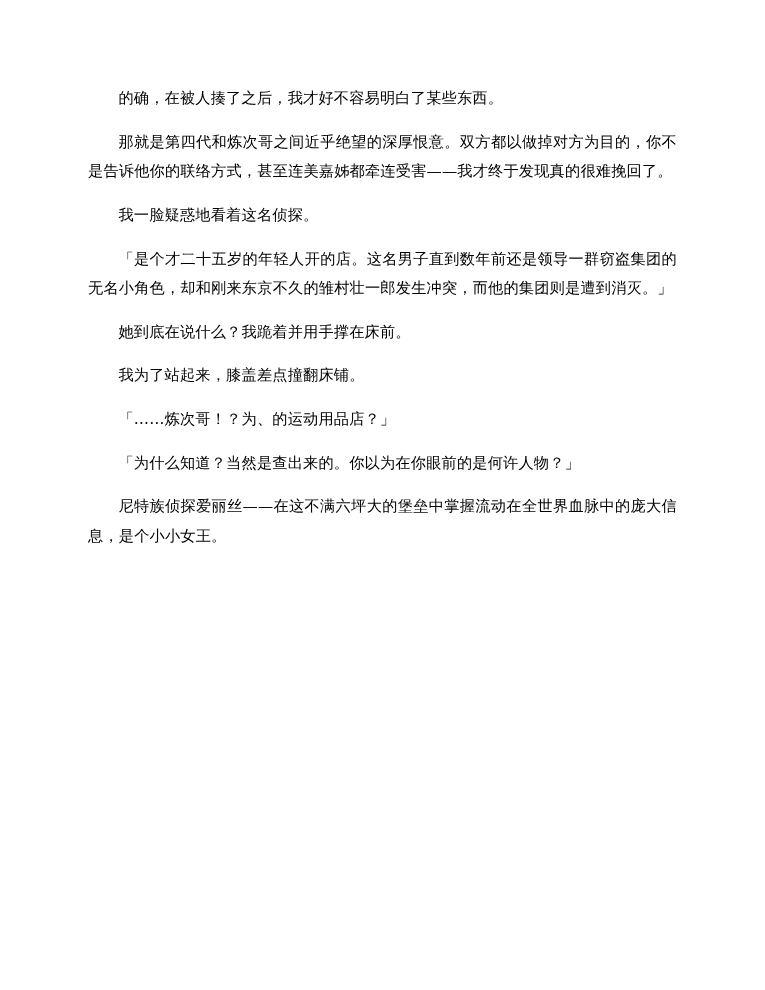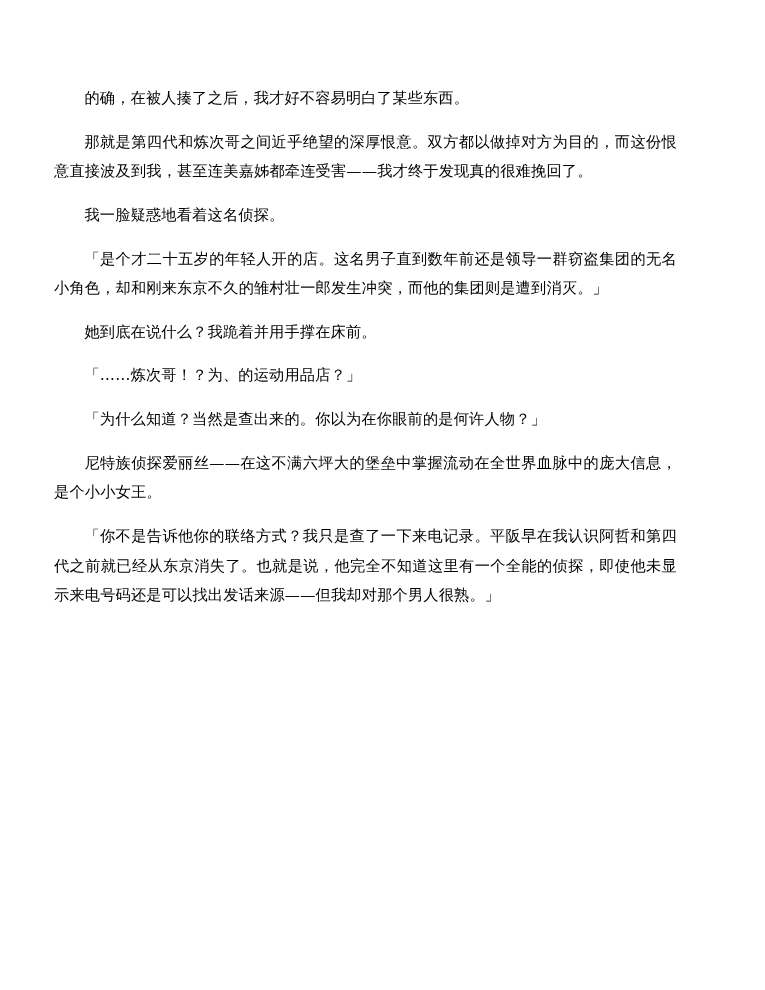--- a/index.html
+++ b/index.html
@@ -10,21 +10,21 @@
   body {
     width: 765px;
     height: 990px;
     font-family: "DejaVu Serif", "Liberation Serif", serif;
     color: #000000;
   }
   .page {
     width: 765px;
     height: 990px;
     box-sizing: border-box;
-    padding: 84px 88px 40px 54px;
+    padding: 84px 88px 40px 88px;
     background: #ffffff;
     position: relative;
   }
   .body-text {
     font-size: 15.2px;
     line-height: 1.95;
     text-align: justify;
     text-justify: inter-ideograph;
   }
   p.para {
@@ -38,22 +38,22 @@
   p.para:last-child {
     margin-bottom: 0;
   }
 </style>
 </head>
 <body>
 
 <div class="page">
   <div class="body-text">
     <p class="para">的确，在被人揍了之后，我才好不容易明白了某些东西。</p>
-    <p class="para">那就是第四代和炼次哥之间近乎绝望的深厚恨意。双方都以做掉对方为目的，而这份恨意直接波及到我，甚至连美嘉姊都牵连受害——我才终于发现真的很难挽回了。</p>
+    <p class="para">那就是第四代和炼次哥之间近乎绝望的深厚恨意。双方都以做掉对方为目的，你不是告诉他你的联络方式，甚至连美嘉姊都牵连受害——我才终于发现真的很难挽回了。</p>
     <p class="para">我一脸疑惑地看着这名侦探。</p>
     <p class="para quote">「是个才二十五岁的年轻人开的店。这名男子直到数年前还是领导一群窃盗集团的无名小角色，却和刚来东京不久的雏村壮一郎发生冲突，而他的集团则是遭到消灭。」</p>
     <p class="para">她到底在说什么？我跪着并用手撑在床前。</p>
+    <p class="para">我为了站起来，膝盖差点撞翻床铺。</p>
     <p class="para quote">「……炼次哥！？为、的运动用品店？」</p>
     <p class="para quote">「为什么知道？当然是查出来的。你以为在你眼前的是何许人物？」</p>
     <p class="para">尼特族侦探爱丽丝——在这不满六坪大的堡垒中掌握流动在全世界血脉中的庞大信息，是个小小女王。</p>
-    <p class="para quote">「你不是告诉他你的联络方式？我只是查了一下来电记录。平阪早在我认识阿哲和第四代之前就已经从东京消失了。也就是说，他完全不知道这里有一个全能的侦探，即使他未显示来电号码还是可以找出发话来源——但我却对那个男人很熟。」</p>
   </div>
 </div>
 
 </body></html>

